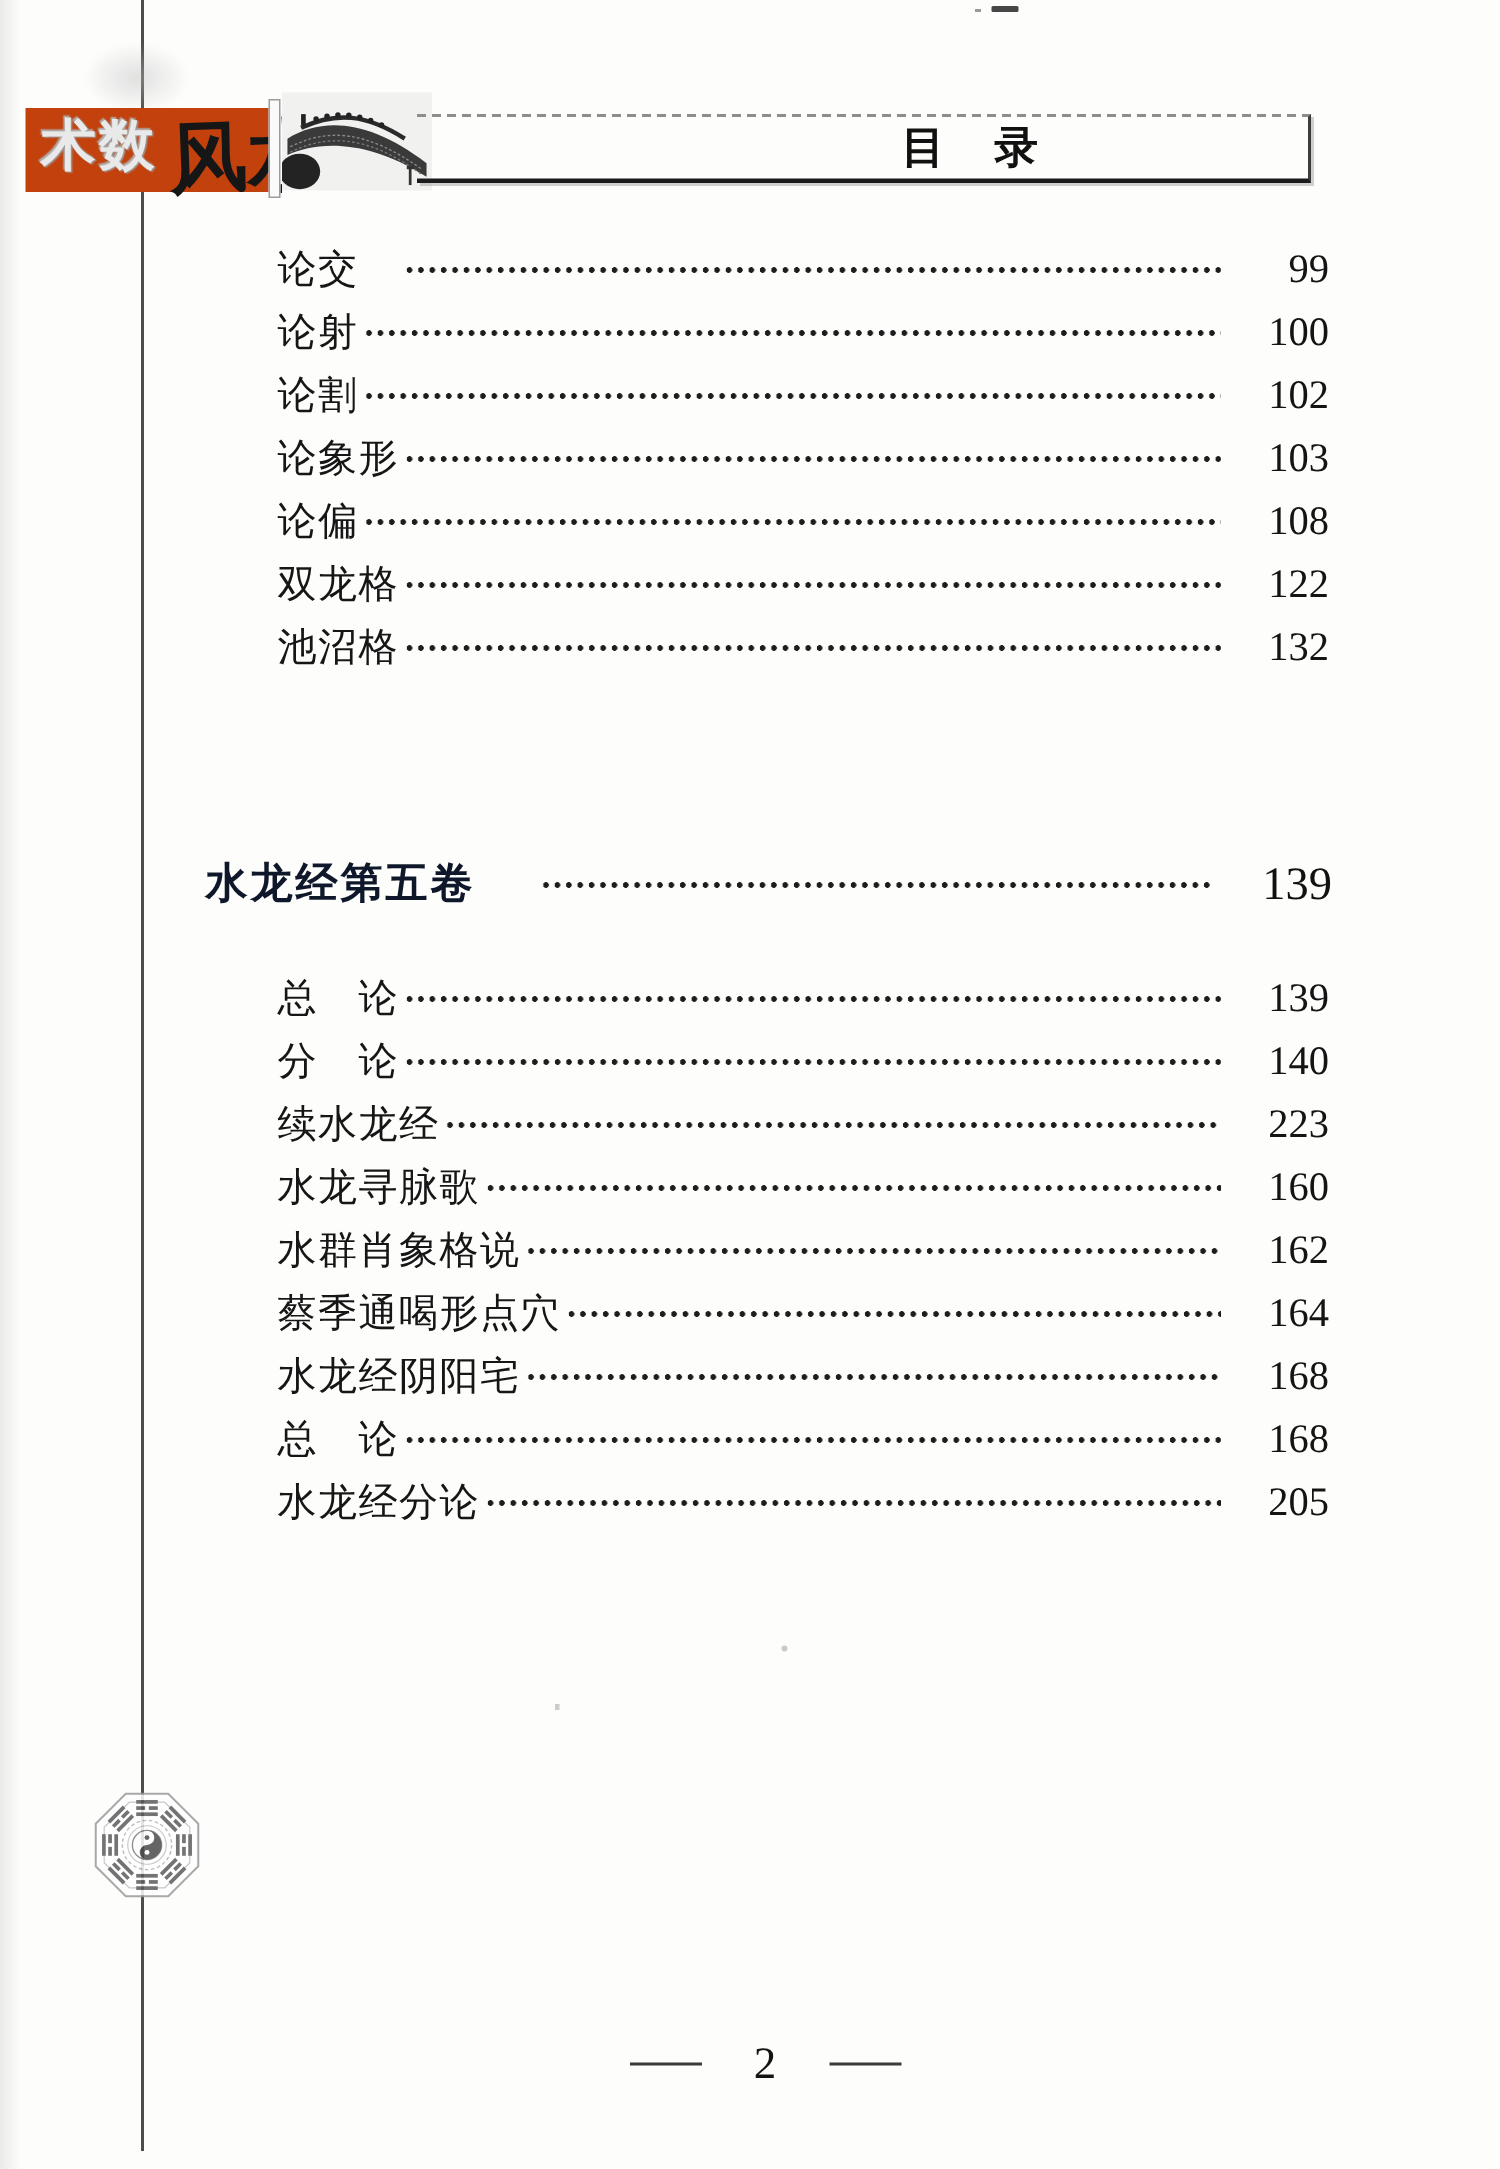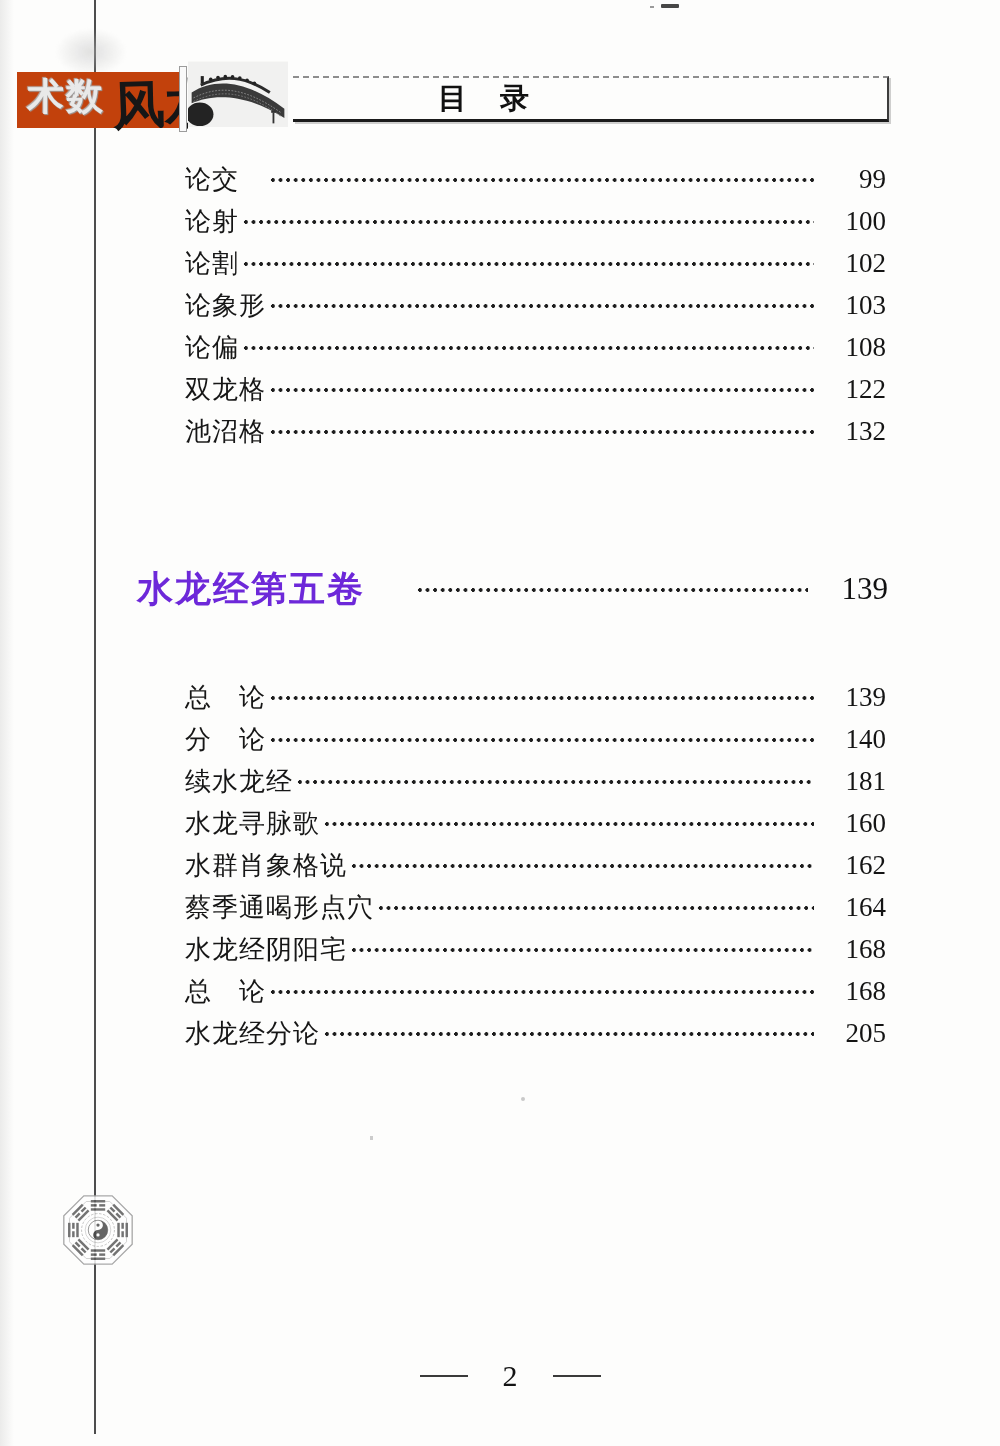--- a/index.html
+++ b/index.html
@@ -51,37 +51,37 @@
     font-size:52px; font-weight:700; color:#161616;
     margin-left:-4px; white-space:nowrap;
     transform:rotate(-2deg) translateY(-2px);
   }
   .temple-strip {
     position:absolute; left:179px; top:66px; width:8px; height:66px;
     background:#fafafa; border:1px solid #9c9c9c;
   }
   .temple-svg { position:absolute; left:188px; top:56px; width:100px; height:82px; }
   .title-box {
-    position:absolute; left:293px; top:76px; width:596px; height:46px;
+    position:absolute; left:278px; top:76px; width:596px; height:46px;
     border-top:2px dashed #8d8d8d;
     border-right:2px solid #3c3c3c;
     border-bottom:3px solid #1b1b1b;
     box-shadow:2px 2px 0 rgba(120,120,120,.35);
-    display:flex; align-items:center;
+    display:flex; align-items:center;justify-content:center;
   }
   .title-text {
     font-family:"Liberation Sans","DejaVu Sans",sans-serif;
     font-size:29px; font-weight:700; color:#111;
     padding-left:145px; letter-spacing:2px; white-space:pre;
   }
 
   
   .toc-list { position:absolute; left:0; width:1000px; z-index:2; }
   .toc-list-1 { top:158px; }
-  .toc-list-2 { top:676px; }
+  .toc-list-2 { top:644px; }
   .toc-row {
     display:flex; align-items:center; height:42px;
     padding-left:185px; padding-right:114px;
   }
   .toc-title {
     font-size:26px; letter-spacing:1px; white-space:pre; color:#161616;
   }
   .leader {
     flex:1 1 auto; align-self:center; height:8px; margin:2px 10px 0 4px;
     background-image:radial-gradient(circle at 3px 4px, #1d1d1d 1.7px, rgba(0,0,0,0) 2.1px);
@@ -92,21 +92,21 @@
   }
 
   
   .section-row {
     position:absolute; left:0; top:566px; width:1000px; height:46px;
     display:flex; align-items:center;
     padding-left:137px; padding-right:112px; z-index:2;
   }
   .section-title {
     font-family:"Liberation Sans","DejaVu Sans",sans-serif;
-    font-size:36px; font-weight:700; color:#6d28d9; letter-spacing:2px; white-space:pre;
+    font-size:28px; font-weight:700; color:#0f172a; letter-spacing:2px; white-space:pre;
   }
   .section-row .leader { margin-left:14px; }
   .section-page { width:70px; text-align:right; font-size:31px; color:#111; }
 
   
   .bagua { position:absolute; left:59px; top:1191px; width:78px; height:78px; z-index:2; opacity:.85; }
 
   
   .footer {
     position:absolute; left:0; top:1354px; width:1000px; height:44px;
@@ -220,21 +220,21 @@
 
     <div class="toc-row">
       <span class="toc-title">分　论</span>
       <span class="leader"></span>
       <span class="toc-page">140</span>
     </div>
 
     <div class="toc-row">
       <span class="toc-title">续水龙经</span>
       <span class="leader"></span>
-      <span class="toc-page">181</span>
+      <span class="toc-page">223</span>
     </div>
 
     <div class="toc-row">
       <span class="toc-title">水龙寻脉歌</span>
       <span class="leader"></span>
       <span class="toc-page">160</span>
     </div>
 
     <div class="toc-row">
       <span class="toc-title">水群肖象格说</span>

